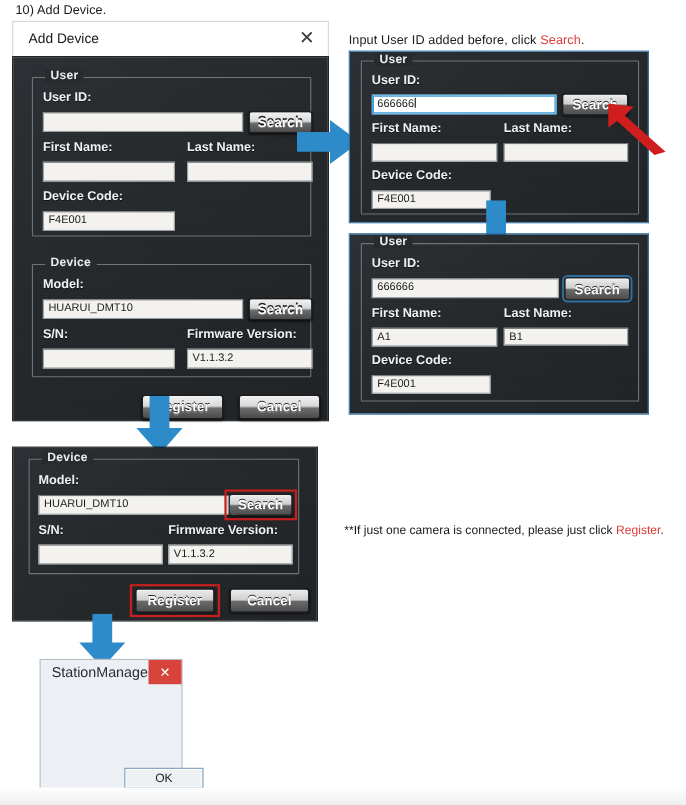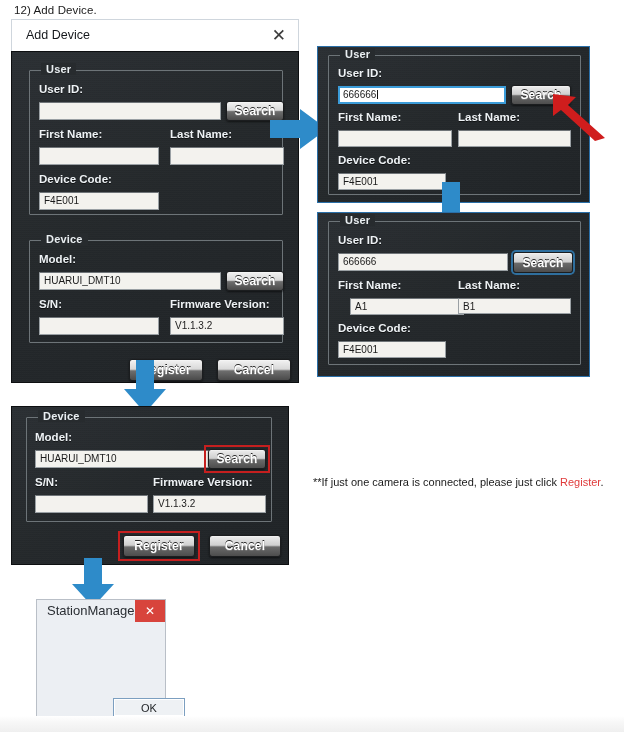--- a/index.html
+++ b/index.html
@@ -80,22 +80,25 @@
   .sm-ok{position:absolute;left:76px;top:98px;width:72px;height:19px;box-sizing:border-box;
      background:#eef1f4;border:1px solid #7c9fc0;
      display:flex;align-items:center;justify-content:center;font-size:11px;color:#1d2024;
      box-shadow:0 0 0 1px #ffffff inset;}
 </style>
 </head>
 <body>
 
 <div class="page">
 
-  <div class="caption" style="left:14px;top:4px;">12) Add Device.</div>
-
+  <div class="caption" style="left:14px;top:4px;">10) Add Device.</div>
+
+  <div class="caption" style="left:317px;top:31px;">
+    <span>Input User ID added before, click </span><span class="red">Search</span><span>.</span>
+  </div>
 
   <div class="win" style="left:11px;top:19px;width:288px;height:364px;">
 
     <div class="win-title" style="width:288px;text-align:right;">
       <span class="t">Add Device</span>
       <span class="x">✕</span>
     </div>
 
     <div class="dark" style="left:0;top:32px;width:288px;height:332px;">
 
@@ -173,21 +176,21 @@
 
     <div class="gb" style="left:10px;top:8px;width:253px;height:144px;">
       <span class="gb-legend">User</span>
     </div>
 
     <div class="lbl" style="left:20px;top:21px;">User ID:</div>
     <div class="fld" style="left:20px;top:40px;width:170px;height:18px;">666666</div>
     <div class="btn lite focus" style="left:195px;top:39px;width:60px;height:21px;">Search</div>
 
     <div class="lbl" style="left:20px;top:66px;">First Name:</div>
-    <div class="fld" style="left:32px;top:85px;width:114px;height:17px;">A1</div>
+    <div class="fld" style="left:20px;top:85px;width:114px;height:17px;">A1</div>
 
     <div class="lbl" style="left:140px;top:66px;">Last Name:</div>
     <div class="fld" style="left:140px;top:85px;width:113px;height:16px;">B1</div>
 
     <div class="lbl" style="left:20px;top:109px;">Device Code:</div>
     <div class="fld" style="left:20px;top:128px;width:108px;height:17px;">F4E001</div>
   </div>
 
   <svg class="arrow" style="left:122px;top:360px;" width="46" height="54" viewBox="0 0 46 54">
     <polygon points="14,0 32,0 32,29 44,29 23,53 2,29 14,29" fill="#2e8bc9"></polygon>

